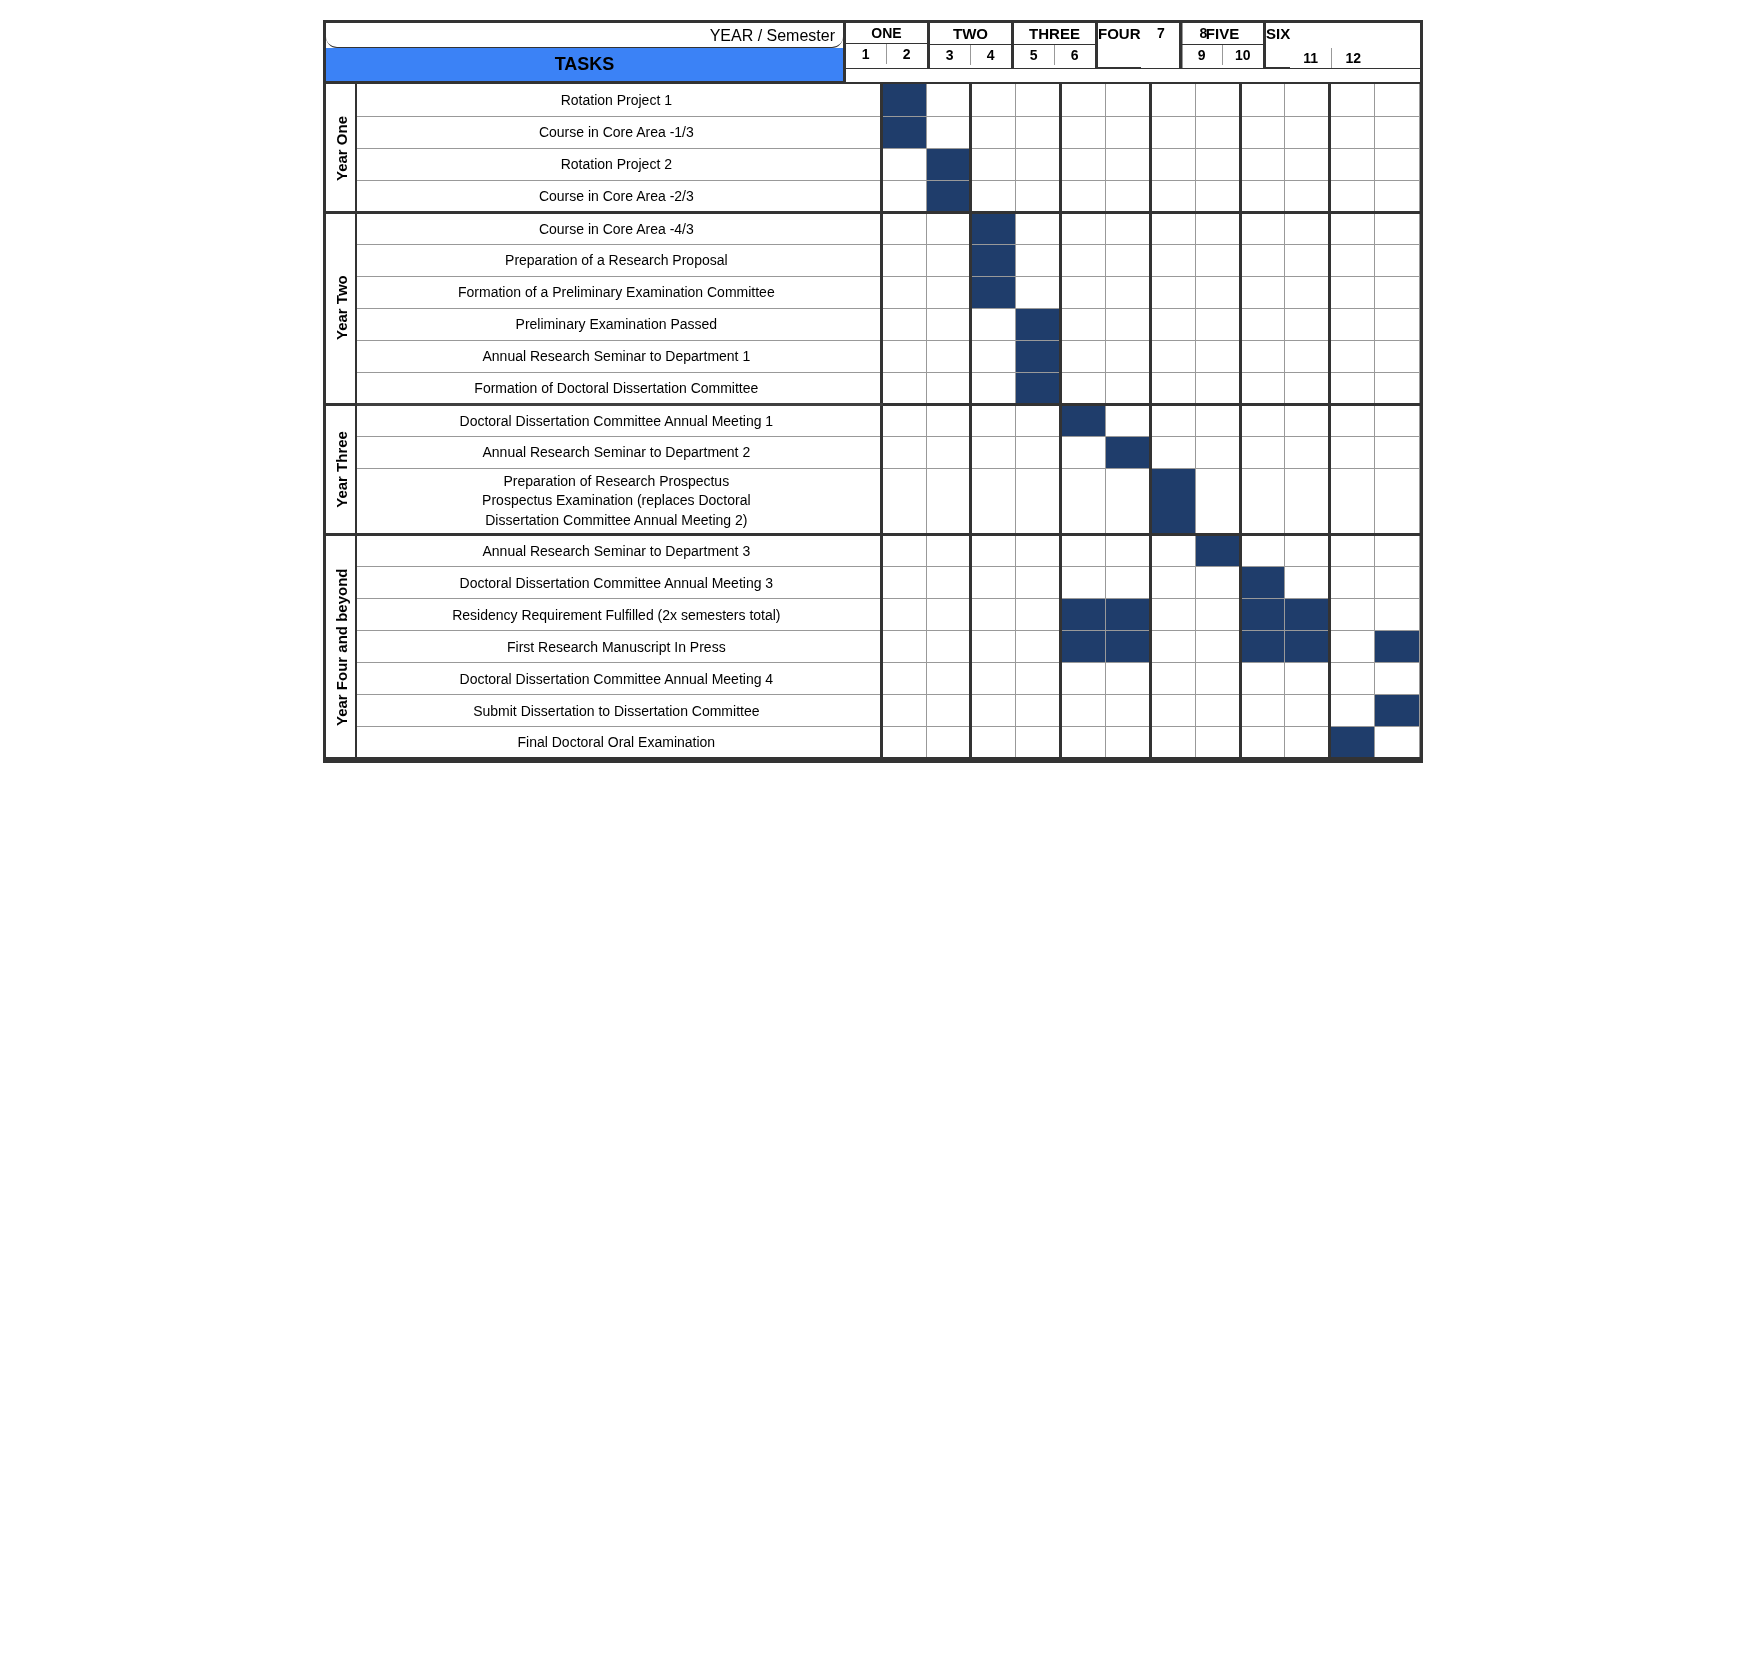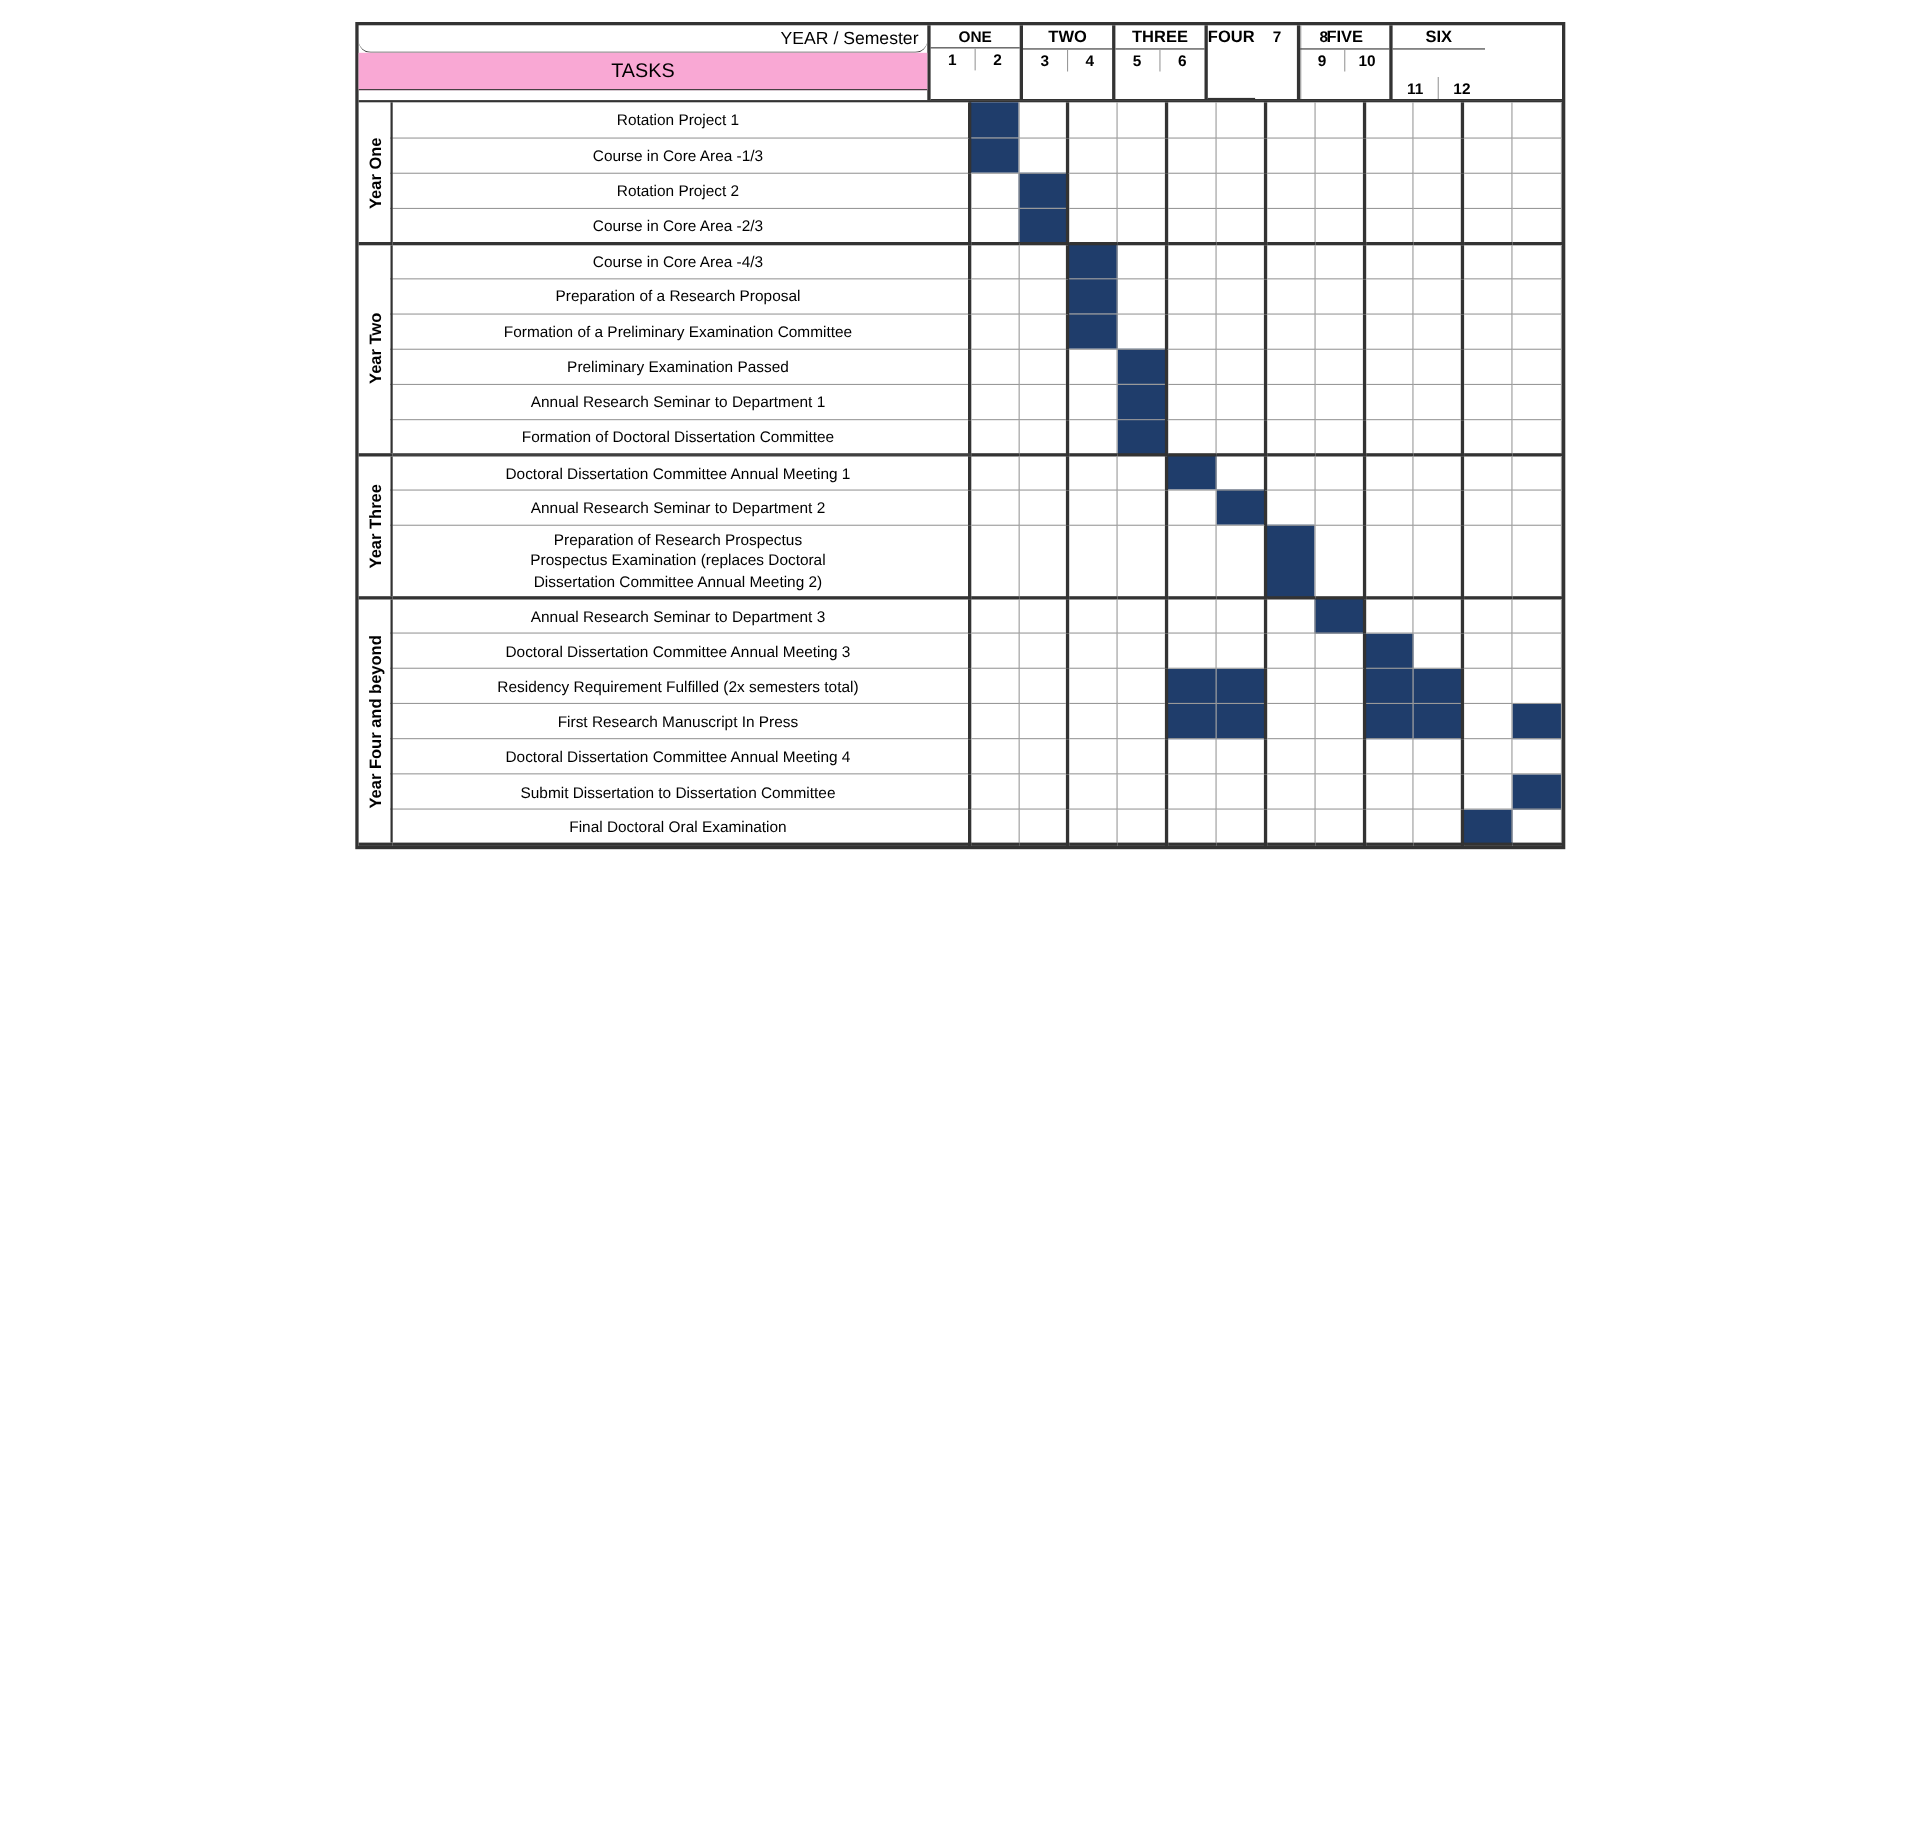--- a/index.html
+++ b/index.html
@@ -26,25 +26,25 @@
       letter-spacing: 1px;
     }
     .year-semester-label {
       text-align: right;
       padding: 4px 8px 2px 0;
       font-size: 16px;
       border-bottom: 1px solid #333;
       border-radius: 11px;
     }
     .tasks-label-cell {
-      background: #f9a8d4;
+      background: #3b82f6;
       text-align: center;
       padding: 6px 4px;
       font-size: 18px;
-      font-weight: normal;
+      font-weight: bold;
       border-bottom: 1px solid #333;
       flex: 1;
       display: flex;
       align-items: center;
       justify-content: center;
     }
 
     
     .content-table {
       width: 100%;
@@ -143,21 +143,21 @@
         </div>
 
         <div style="display:flex; flex-direction:column; border-right:3px solid #333; width:84px;">
           <div style="text-align:center; font-weight:bold; font-size:15px; border-bottom:1px solid #333; padding:2px 0;">FIVE</div>
           <div style="display:flex;">
             <div style="width:42px; text-align:center; font-size:14px; font-weight:bold; border-right:1px solid #999; padding:2px 0;">9</div>
             <div style="width:42px; text-align:center; font-size:14px; font-weight:bold; padding:2px 0;">10</div>
           </div>
         </div>
 
-        <div style="display:flex; flex-direction:column; width:84px;">
+        <div style="display:flex; flex-direction:row; width:84px;">
           <div style="text-align:center; font-weight:bold; font-size:15px; border-bottom:1px solid #333; padding:2px 0;">SIX</div>
           <div style="display:flex;margin-top:25px;">
             <div style="width:42px; text-align:center; font-size:14px; font-weight:bold; border-right:1px solid #999; padding:2px 0;">11</div>
             <div style="width:42px; text-align:center; font-size:14px; font-weight:bold; padding:2px 0;">12</div>
           </div>
         </div>
       </div>
     </div>
   </div>
 

